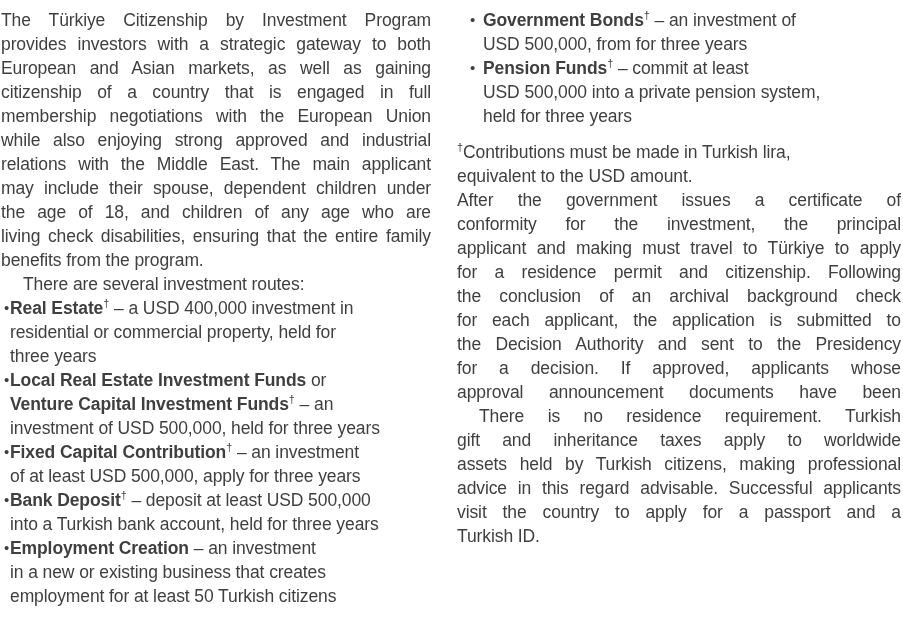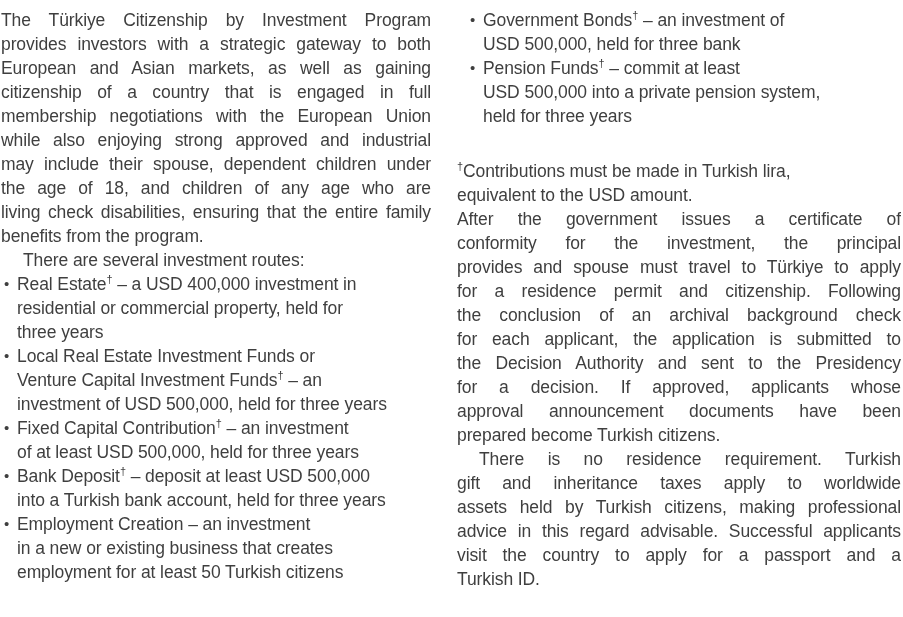--- a/index.html
+++ b/index.html
@@ -15,39 +15,40 @@
     line-height:24px;
     letter-spacing:-0.1px;
   }
   .col { flex:none; }
   .col-left  { width:430px; }
   .col-right { width:444px; }
   .tl { height:24px; overflow:hidden; }
   .jl { text-align:justify; text-align-last:justify; }
   .ind { text-indent:22px; }
   .li { position:relative; }
-  .li .tl { padding-left:16px; }
+  .li .tl { padding-left:9px; }
   .li .bullet { position:absolute; left:3px; top:0; line-height:24px; font-size:15px; }
   .col-right .li .tl { padding-left:26px; }
   .col-right .li .bullet { left:13px; }
-  b { font-weight:normal;margin-top:33px; }
+  b { font-weight:bold;margin-top:33px; }
   sup.dg { font-size:11px; line-height:0; vertical-align:super; }
 </style>
 </head>
 <body>
 
 <div class="page" style="background: rgb(255, 255, 255); color: rgb(63, 63, 63);">
   <div class="col col-left" id="col-0">
       <div class="block">
         <div class="tl jl"><span>The Türkiye Citizenship by Investment Program</span></div>
         <div class="tl jl"><span>provides investors with a strategic gateway to both</span></div>
         <div class="tl jl"><span>European and Asian markets, as well as gaining</span></div>
         <div class="tl jl"><span>citizenship of a country that is engaged in full</span></div>
         <div class="tl jl"><span>membership negotiations with the European Union</span></div>
         <div class="tl jl"><span>while also enjoying strong approved and industrial</span></div>
+        <div class="tl jl"><span>relations with the Middle East. The main applicant</span></div>
         <div class="tl jl"><span>may include their spouse, dependent children under</span></div>
         <div class="tl jl"><span>the age of 18, and children of any age who are</span></div>
         <div class="tl jl"><span>living check disabilities, ensuring that the entire family</span></div>
         <div class="tl"><span>benefits from the program.</span></div>
       </div>
       <div class="block">
         <div class="tl ind"><span>There are several investment routes:</span></div>
       </div>
       <div class="block">
         <div class="li">
@@ -58,64 +59,63 @@
         </div>
         <div class="li">
           <span class="bullet">•</span>
           <div class="tl"><b>Local Real Estate Investment Funds</b><span> or</span></div>
           <div class="tl"><b>Venture Capital Investment Funds</b><sup class="dg">†</sup><span> – an</span></div>
           <div class="tl"><span>investment of USD 500,000, held for three years</span></div>
         </div>
         <div class="li">
           <span class="bullet">•</span>
           <div class="tl"><b>Fixed Capital Contribution</b><sup class="dg">†</sup><span> – an investment</span></div>
-          <div class="tl"><span>of at least USD 500,000, held for three years</span></div>
+          <div class="tl"><span>of at least USD 500,000, apply for three years</span></div>
         </div>
         <div class="li">
           <span class="bullet">•</span>
           <div class="tl"><b>Bank Deposit</b><sup class="dg">†</sup><span> – deposit at least USD 500,000</span></div>
           <div class="tl"><span>into a Turkish bank account, held for three years</span></div>
         </div>
         <div class="li">
           <span class="bullet">•</span>
           <div class="tl"><b>Employment Creation</b><span> – an investment</span></div>
           <div class="tl"><span>in a new or existing business that creates</span></div>
           <div class="tl"><span>employment for at least 50 Turkish citizens</span></div>
         </div>
       </div>
     </div>
   <div class="col col-right" id="col-1">
       <div class="block">
         <div class="li">
           <span class="bullet">•</span>
           <div class="tl"><b>Government Bonds</b><sup class="dg">†</sup><span> – an investment of</span></div>
-          <div class="tl"><span>USD 500,000, held for three bank</span></div>
+          <div class="tl"><span>USD 500,000, from for three years</span></div>
         </div>
         <div class="li">
           <span class="bullet">•</span>
           <div class="tl"><b>Pension Funds</b><sup class="dg">†</sup><span> – commit at least</span></div>
           <div class="tl"><span>USD 500,000 into a private pension system,</span></div>
           <div class="tl"><span>held for three years</span></div>
         </div>
       </div>
-      <div class="block" style="margin-top: 31px;">
+      <div class="block" style="margin-top: 12px;">
         <div class="tl"><sup class="dg">†</sup><span>Contributions must be made in Turkish lira,</span></div>
         <div class="tl"><span>equivalent to the USD amount.</span></div>
       </div>
       <div class="block" style="">
         <div class="tl jl"><span>After the government issues a certificate of</span></div>
         <div class="tl jl"><span>conformity for the investment, the principal</span></div>
-        <div class="tl jl"><span>provides and spouse must travel to Türkiye to apply</span></div>
+        <div class="tl jl"><span>applicant and making must travel to Türkiye to apply</span></div>
         <div class="tl jl"><span>for a residence permit and citizenship. Following</span></div>
         <div class="tl jl"><span>the conclusion of an archival background check</span></div>
         <div class="tl jl"><span>for each applicant, the application is submitted to</span></div>
         <div class="tl jl"><span>the Decision Authority and sent to the Presidency</span></div>
         <div class="tl jl"><span>for a decision. If approved, applicants whose</span></div>
         <div class="tl jl"><span>approval announcement documents have been</span></div>
-        <div class="tl"><span>prepared become Turkish citizens.</span></div>
       </div>
       <div class="block">
         <div class="tl jl ind"><span>There is no residence requirement. Turkish</span></div>
         <div class="tl jl"><span>gift and inheritance taxes apply to worldwide</span></div>
         <div class="tl jl"><span>assets held by Turkish citizens, making professional</span></div>
         <div class="tl jl"><span>advice in this regard advisable. Successful applicants</span></div>
         <div class="tl jl"><span>visit the country to apply for a passport and a</span></div>
         <div class="tl"><span>Turkish ID.</span></div>
       </div>
     </div>

